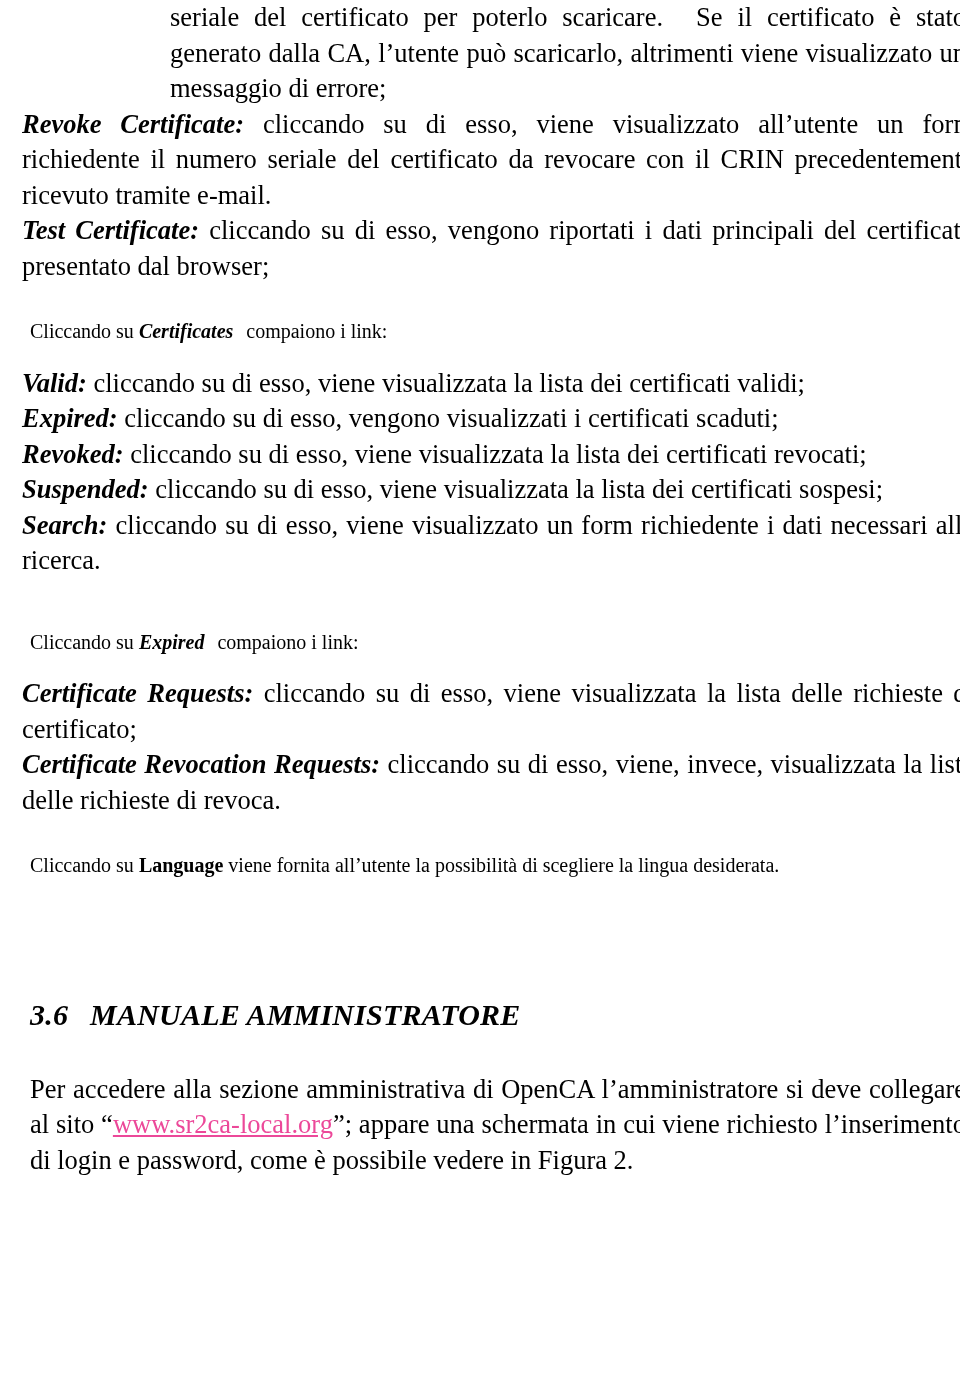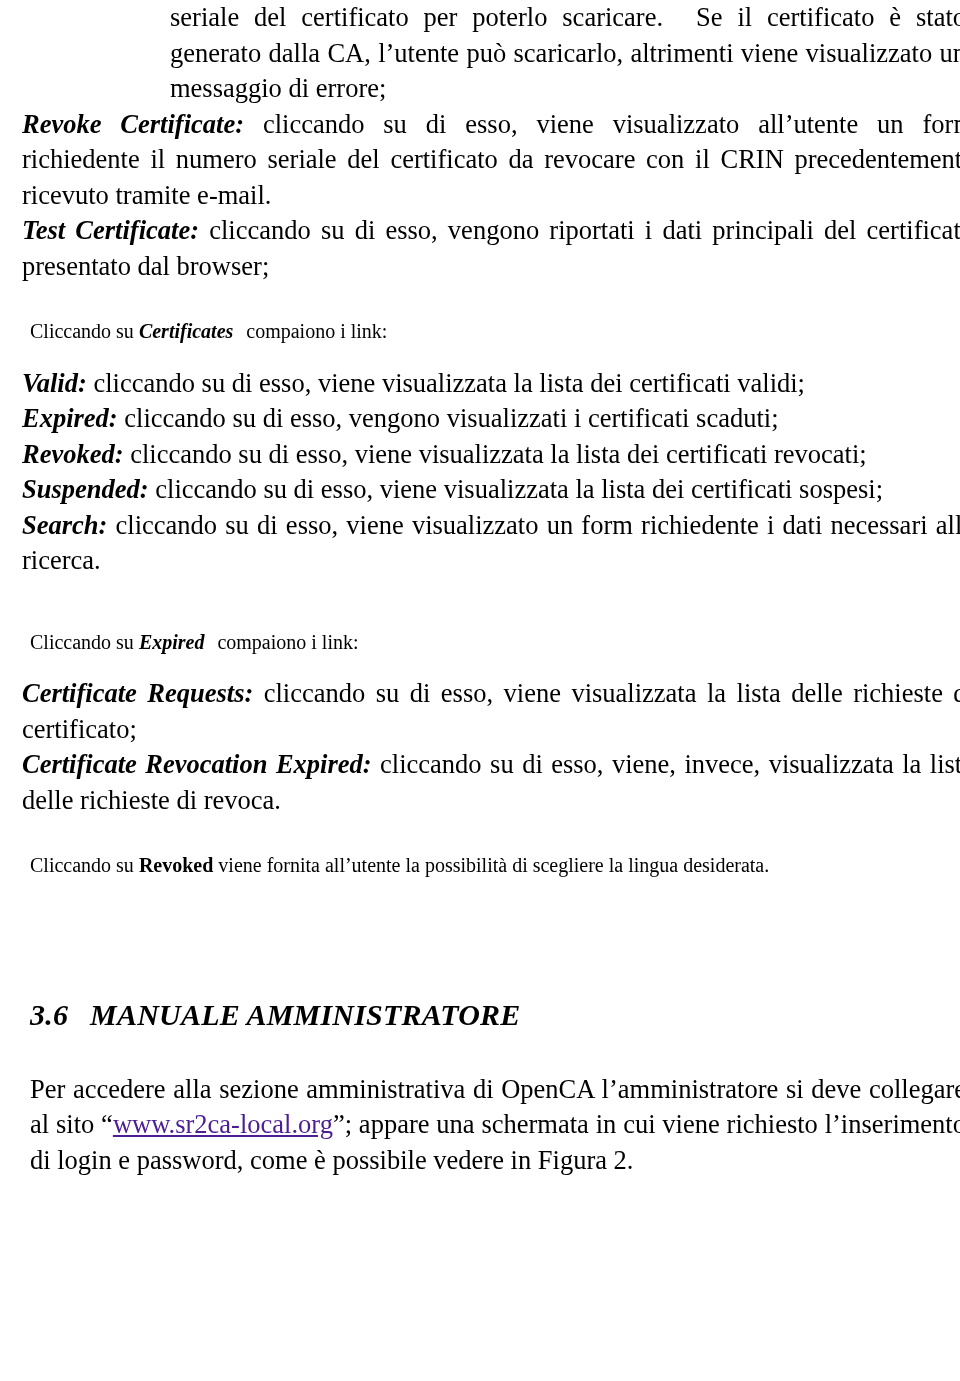--- a/index.html
+++ b/index.html
@@ -78,21 +78,21 @@
   .section-head .num { margin-right: 22px; }
   .final-block {
     margin: 0;
     margin-left: 8px;
     margin-right: 8px;
     font-size: 26.5px;
     line-height: 35.5px;
     text-align: justify;
   }
   a.linkish {
-    color: #4c1d95;
+    color: #ec4899;
     text-decoration: underline;
   }
   .justify-last-left { text-align: justify; }
 </style>
 </head>
 <body>
 
 <div class="page">
 
   <p class="para first-line" style="margin-left:148px; margin-right:8px;">
@@ -153,30 +153,30 @@
   </p>
 
   <div class="spacer-sm"></div>
 
   <ul class="bullets">
     <li class="bullet">
       <span class="bi">Certificate Requests:</span>
       <span>cliccando su di esso, viene visualizzata la lista delle richieste di certificato;</span>
     </li>
     <li class="bullet">
-      <span class="bi">Certificate Revocation Expired:</span>
+      <span class="bi">Certificate Revocation Requests:</span>
       <span>cliccando su di esso, viene, invece, visualizzata la lista delle richieste di  revoca.</span>
     </li>
   </ul>
 
   <div class="spacer-md"></div>
 
   <p class="lead justify-last-left" style="margin-right:8px;">
     <span>Cliccando su</span>
-    <span class="b">Revoked</span>
+    <span class="b">Language</span>
     <span>viene fornita all’utente la possibilità di scegliere la lingua desiderata.</span>
   </p>
 
   <div style="height:112px;"></div>
 
   <h2 class="section-head">
     <span class="num">3.6</span><span>MANUALE AMMINISTRATORE</span>
   </h2>
 
   <div style="height:38px;"></div>

